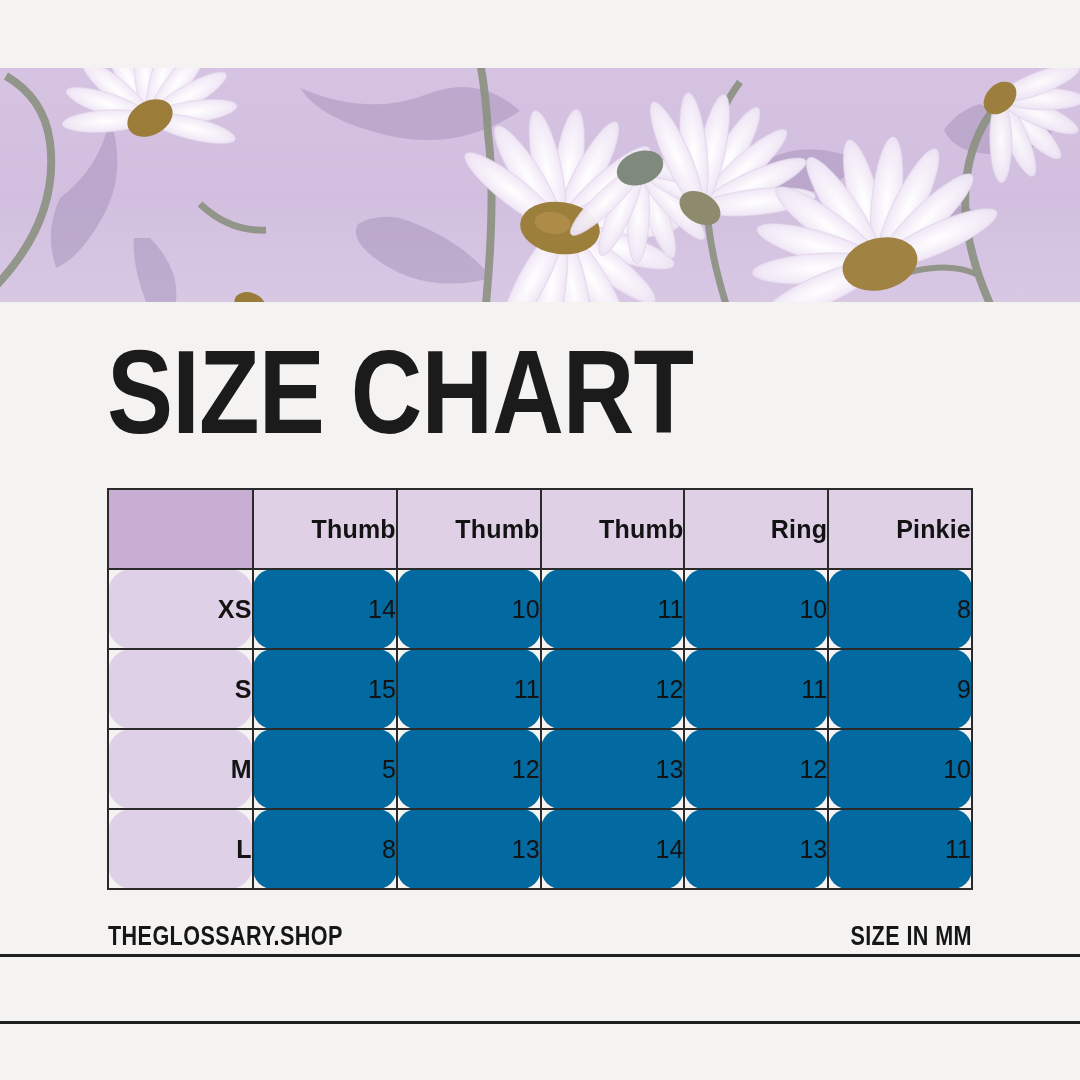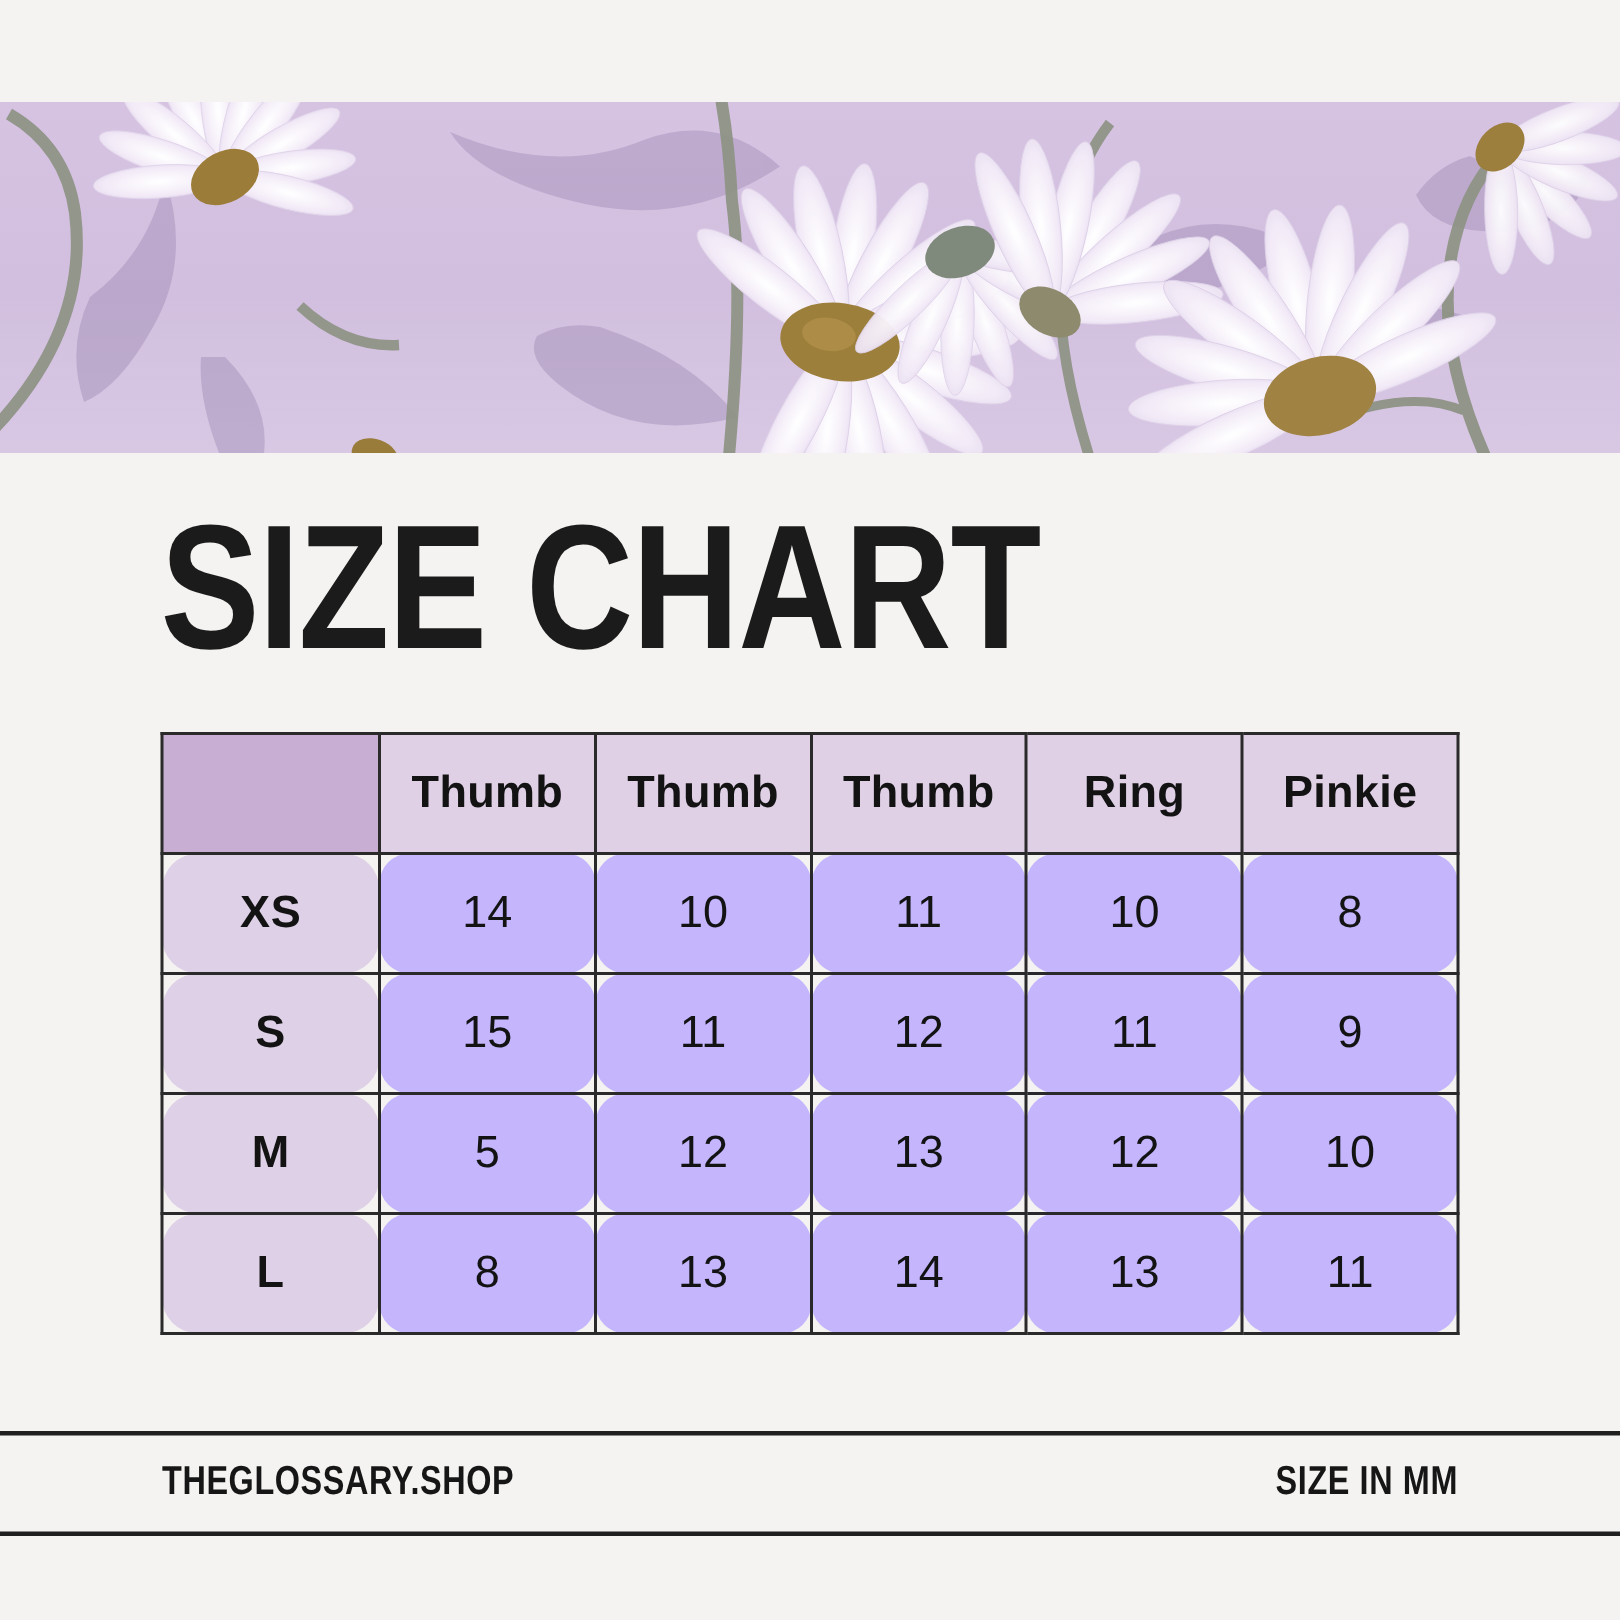--- a/index.html
+++ b/index.html
@@ -48,24 +48,24 @@
     left:107px; top:488px;
     width:864px;
   }
   table.size-table {
     border-collapse:collapse;
     width:864px;
     table-layout:fixed;
   }
   table.size-table td, table.size-table th {
     border:2px solid #2a2a2a;
-    text-align:center;
+    text-align:right;
     vertical-align:middle;
     height:80px;
-    font-size:30px;
+    font-size:25px;
     color:#131313;
     padding:0;
   }
   col.c-size { width:145px; }
   col.c-data { width:143.8px; }
 
   th.corner-cell { background:#c8aed2; }
   th.col-head {
     background:#dfd0e6;
     font-weight:700;
@@ -73,38 +73,38 @@
     letter-spacing:0.2px;
   }
   td.row-head {
     background:#ded0e6;
     font-weight:700;
     font-size:25px;
     letter-spacing:0.5px;
     border-radius:24px;
   }
   td.val {
-    background:#c4b5fd;
+    background:#0369a1;
     font-weight:400;
     font-size:26px;
     border-radius:20px;
   }
 
   
   .rule {
     position:absolute;
     left:0; width:1080px;
     height:3px; background:#1f1f1f;
   }
   .rule-top    { top:954px; }
   .rule-bottom { top:1021px; }
 
   .footer {
     position:absolute;
-    left:0; top:954px;
+    left:0; top:903px;
     width:1080px; height:67px;
     display:flex;
     align-items:center;
     justify-content:space-between;
     padding:0 108px;
   }
   .footer-text {
     font-family:"Liberation Sans Narrow","Liberation Sans",sans-serif;
     font-weight:700;
     font-size:27px;

